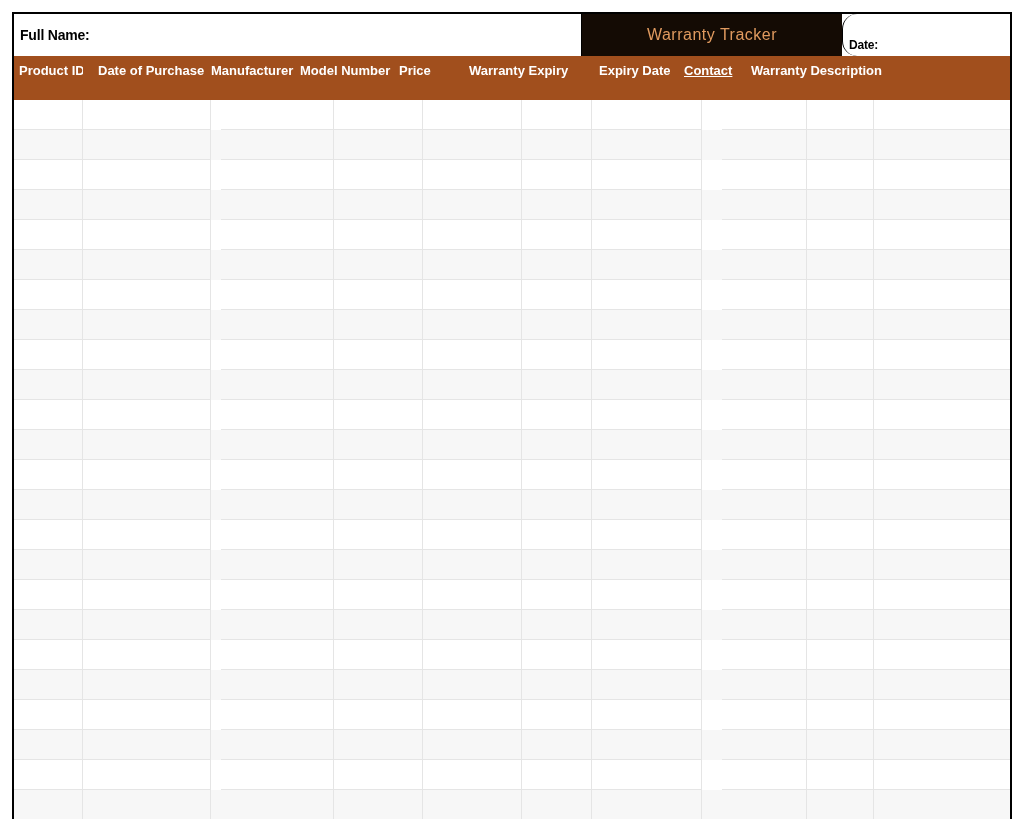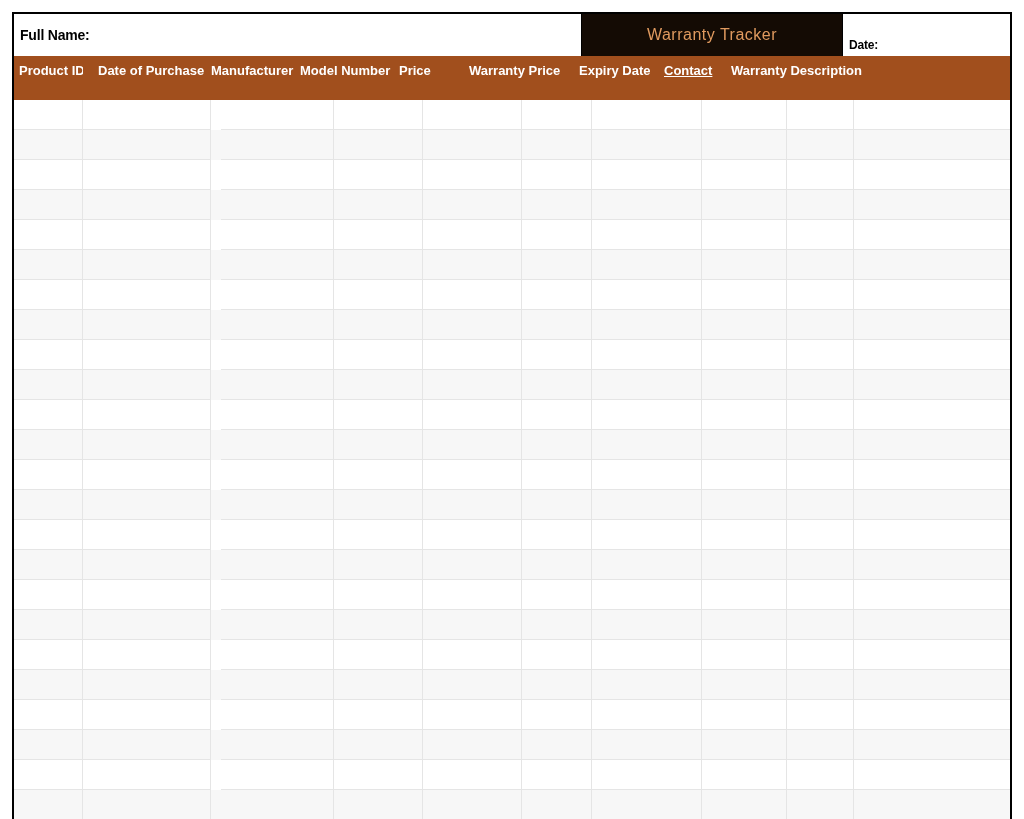--- a/index.html
+++ b/index.html
@@ -45,20 +45,21 @@
     }
     .date-cell {
       flex: 1;
       display: flex;
       align-items: flex-end;
       padding: 0 6px 4px 6px;
       font-weight: 700;
       font-size: 12px;
       border-left: 1px solid #000;
       letter-spacing: -0.2px;
+      border-radius: 15px;
     }
     .header-row {
       display: flex;
       background: #a14f1d;
       color: #fff;
       font-weight: 700;
       font-size: 13px;
       height: 44px;
     }
     .header-row > div {
@@ -83,40 +84,40 @@
     .data-row > div:last-child {
       border-right: none;
     }
     .c0 { width: 69px; }
     .c1 { width: 128px; }
     .c2 { width: 113px; margin-left: 10px; }
     .c3 { width: 89px; }
     .c4 { width: 99px; }
     .c5 { width: 70px; }
     .c6 { width: 110px; }
-    .c7 { width: 85px; }
+    .c7 { width: 85px; margin-left: 20px; }
     .c8 { width: 67px; text-decoration: underline; }
     .c9 { flex: 1; }
   </style>
 </head>
 <body>
 
 <div class="sheet">
   <div class="top-row">
     <div class="full-name">Full Name:</div>
     <div class="title-cell">Warranty Tracker</div>
     <div class="date-cell">Date:</div>
   </div>
   <div class="header-row">
     <div class="c0">Product ID</div>
     <div class="c2">Date of Purchase</div>
     <div class="c3">Manufacturer</div>
     <div class="c4">Model Number</div>
     <div class="c5">Price</div>
-    <div class="c6">Warranty Price</div>
+    <div class="c6">Warranty Expiry</div>
     <div class="c7">Expiry Date</div>
     <div class="c8">Contact</div>
     <div class="c9">Warranty Description</div>
   </div>
   <div class="data-rows" id="data-rows">
       <div class="data-row">
         <div class="c0"></div>
         <div class="c1"></div>
         <div class="c2"></div>
         <div class="c3"></div>

